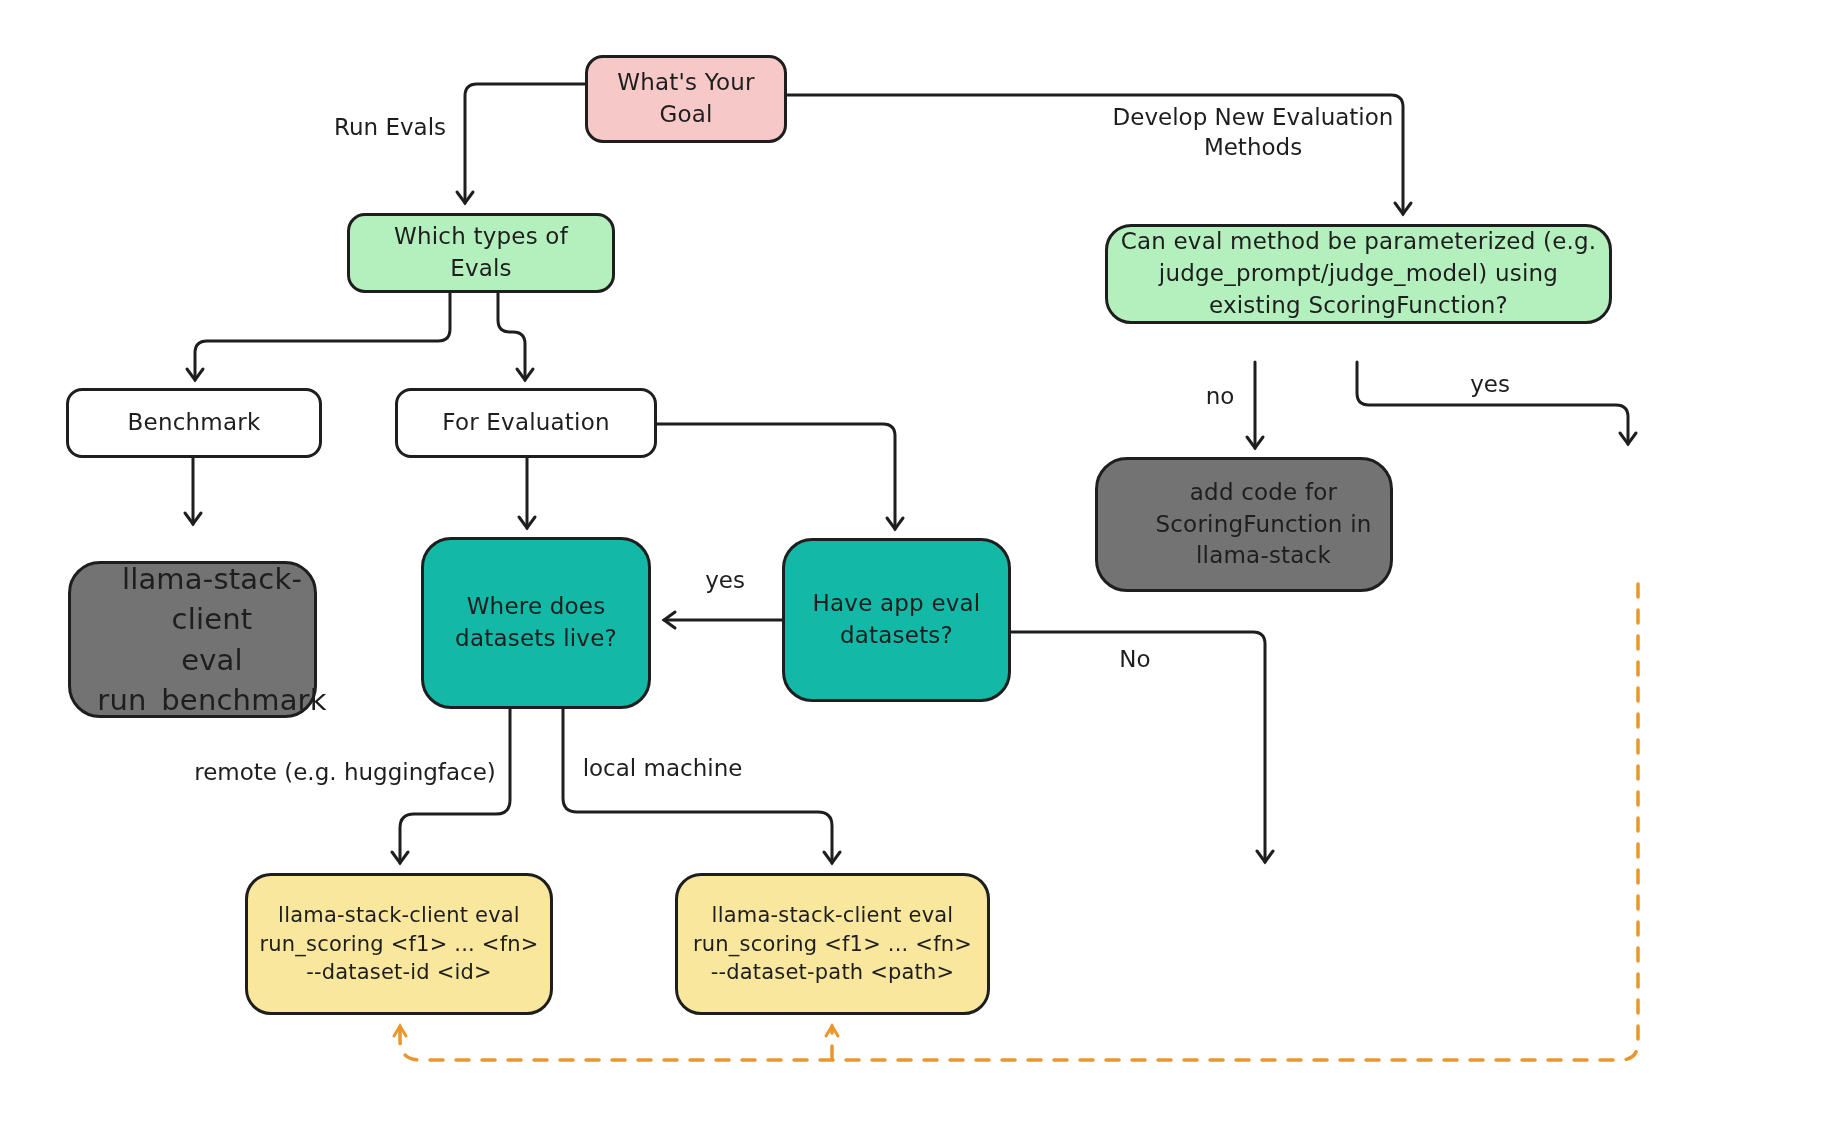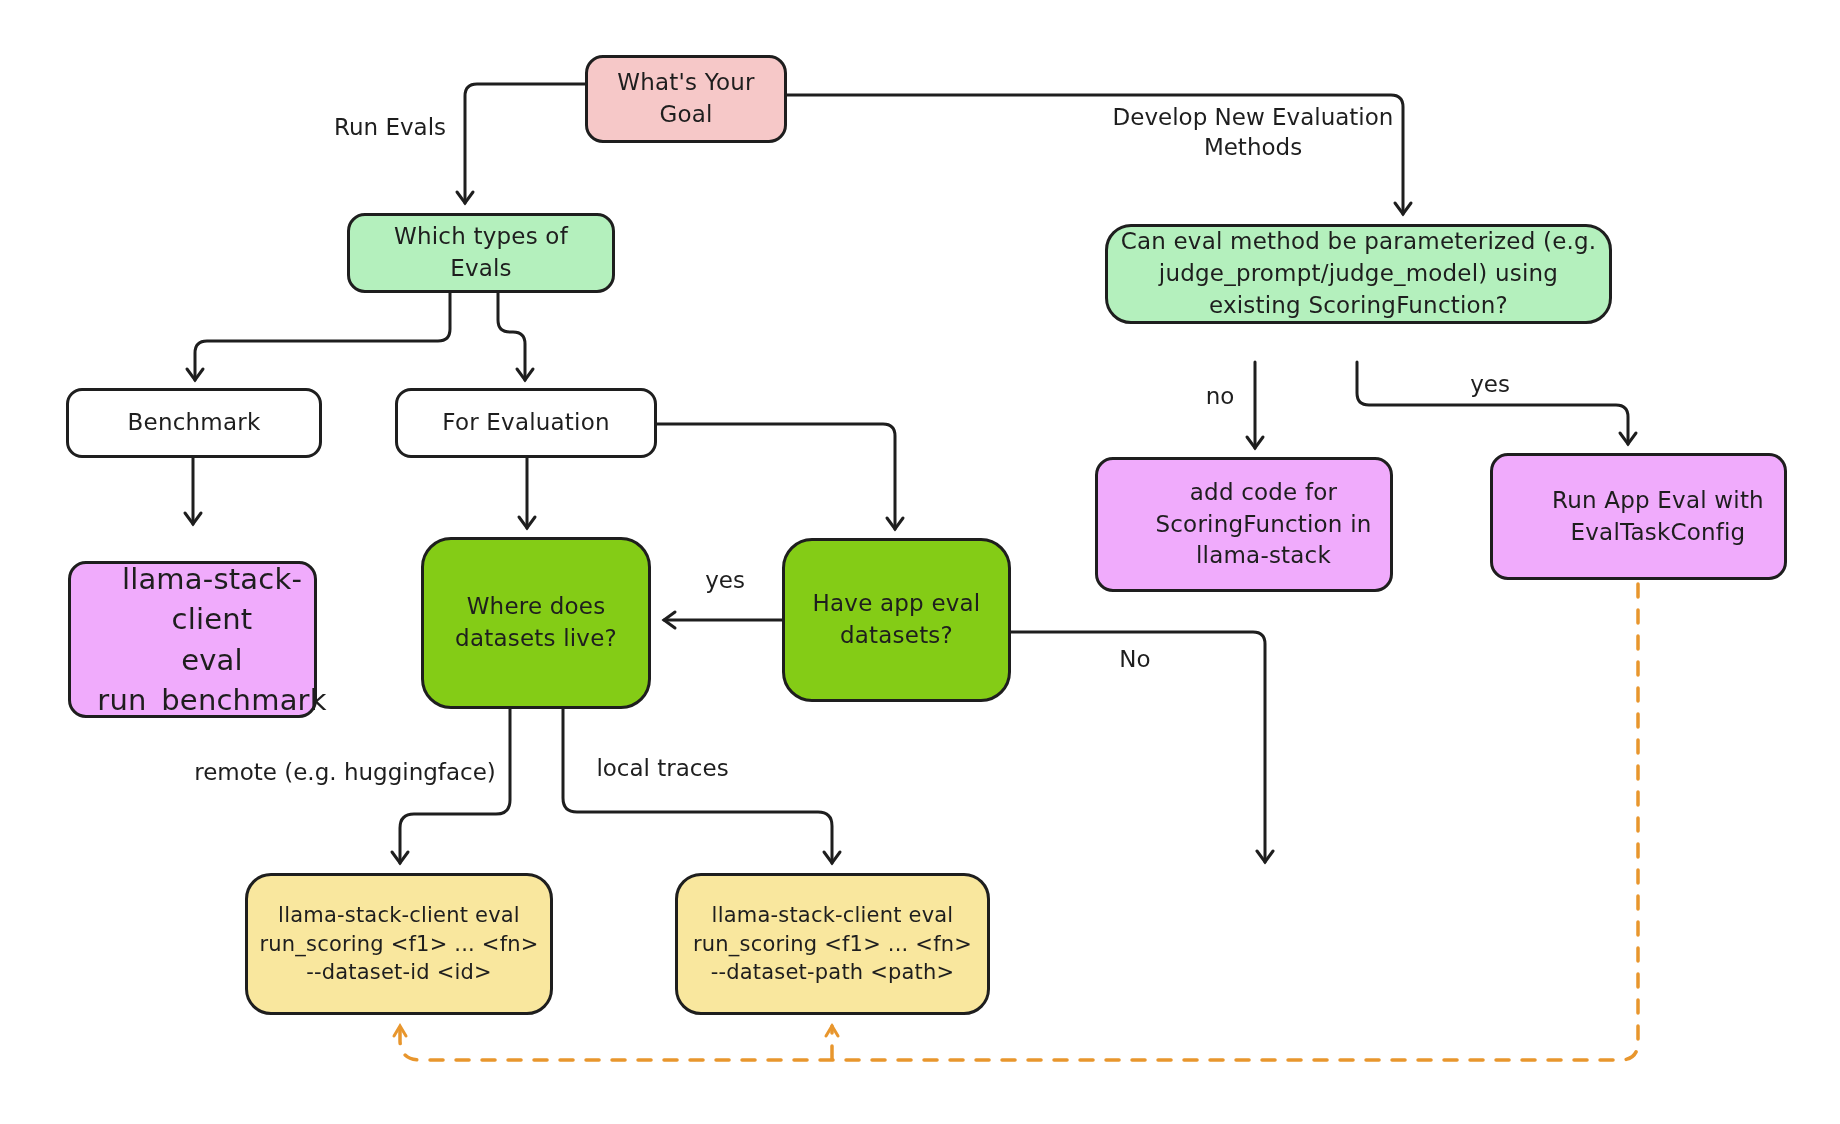--- a/index.html
+++ b/index.html
@@ -20,22 +20,22 @@
     white-space:pre-line;
     font-size:23px;
     line-height:1.38;
     letter-spacing:0.2px;
     background:#fff;
   }
   .fill-pink  {background:#f6c8c8;border-radius:18px;}
   .fill-green {background:#b4f0bd;border-radius:18px;}
   .fill-green-lg{background:#b4f0bd;border-radius:26px;}
   .fill-white {background:#ffffff;border-radius:16px;}
-  .fill-blue  {background:#84cc16;border-radius:30px;}
-  .fill-yellow{background:#f0abfc;border-radius:18px;padding-left:39px;}
+  .fill-blue  {background:#14b8a6;border-radius:30px;}
+  .fill-yellow{background:#737373;border-radius:32px;padding-left:39px;}
   .fill-yellow-lg{background:#f9e79e;border-radius:26px;}
   .dashed-border{border-style:dashed;}
   .edge-label{
     position:absolute;
     font-size:23px;
     line-height:1.3;
     text-align:center;
     white-space:pre-line;
   }
   .mono-ish{font-size:21px;}
@@ -98,22 +98,20 @@
   <div class="node fill-blue" style="left:421px;top:537px;width:230px;height:172px;">Where does
 datasets live?</div>
 
   <div class="node fill-blue" style="left:782px;top:538px;width:229px;height:164px;">Have app eval
 datasets?</div>
 
   <div class="node fill-yellow" style="left:1095px;top:457px;width:298px;height:135px;">add code for
 ScoringFunction in
 llama-stack</div>
 
-  <div class="node fill-yellow" style="left:1490px;top:453px;width:297px;height:127px;">Run App Eval with
-EvalTaskConfig</div>
 
   <div class="node fill-yellow-lg mono-ish" style="left:245px;top:873px;width:308px;height:142px;">llama-stack-client eval
 run_scoring &lt;f1&gt; ... &lt;fn&gt;
 --dataset-id &lt;id&gt;</div>
 
   <div class="node fill-yellow-lg mono-ish" style="left:675px;top:873px;width:315px;height:142px;">llama-stack-client eval
 run_scoring &lt;f1&gt; ... &lt;fn&gt;
 --dataset-path &lt;path&gt;</div>
 
 
@@ -125,15 +123,15 @@
   <div class="edge-label" style="left:690px;top:566px;width:70px;">yes</div>
 
   <div class="edge-label" style="left:1105px;top:645px;width:60px;">No</div>
 
   <div class="edge-label" style="left:1190px;top:382px;width:60px;">no</div>
 
   <div class="edge-label" style="left:1455px;top:370px;width:70px;">yes</div>
 
   <div class="edge-label" style="left:185px;top:758px;width:320px;">remote (e.g. huggingface)</div>
 
-  <div class="edge-label" style="left:575px;top:754px;width:175px;">local traces</div>
+  <div class="edge-label" style="left:575px;top:754px;width:175px;">local machine</div>
 
 </div>
 
 </body></html>

